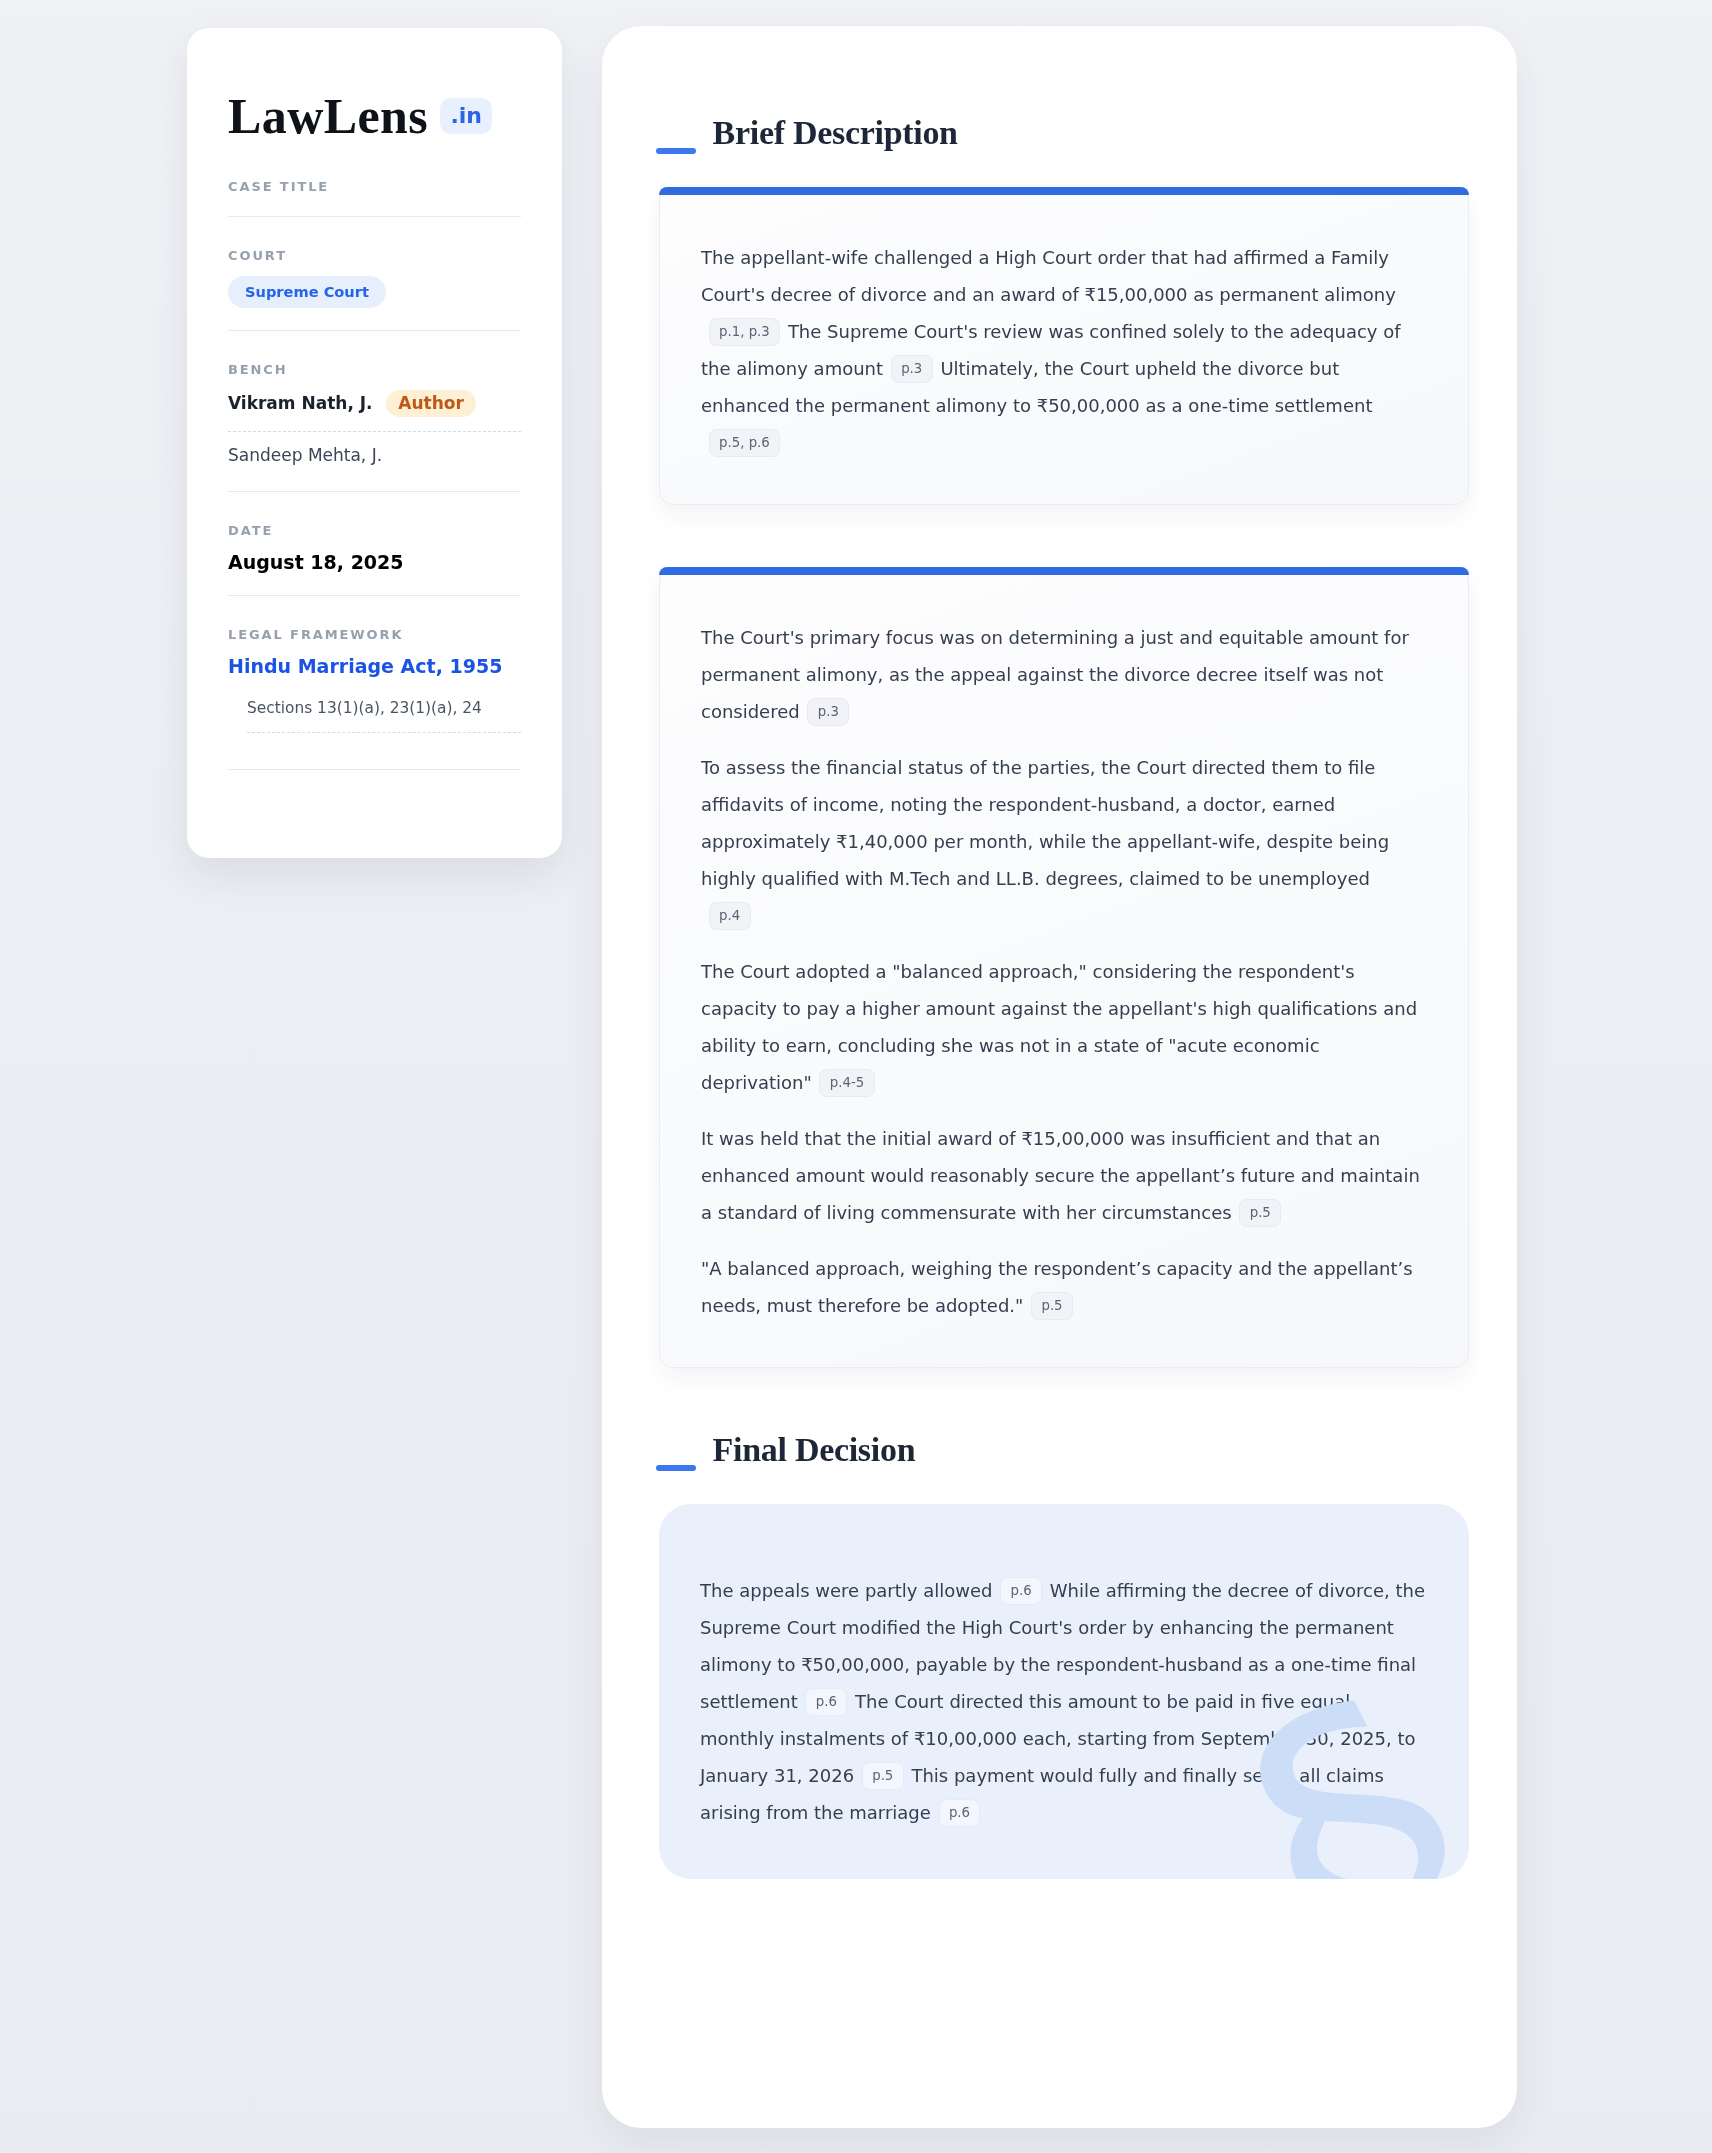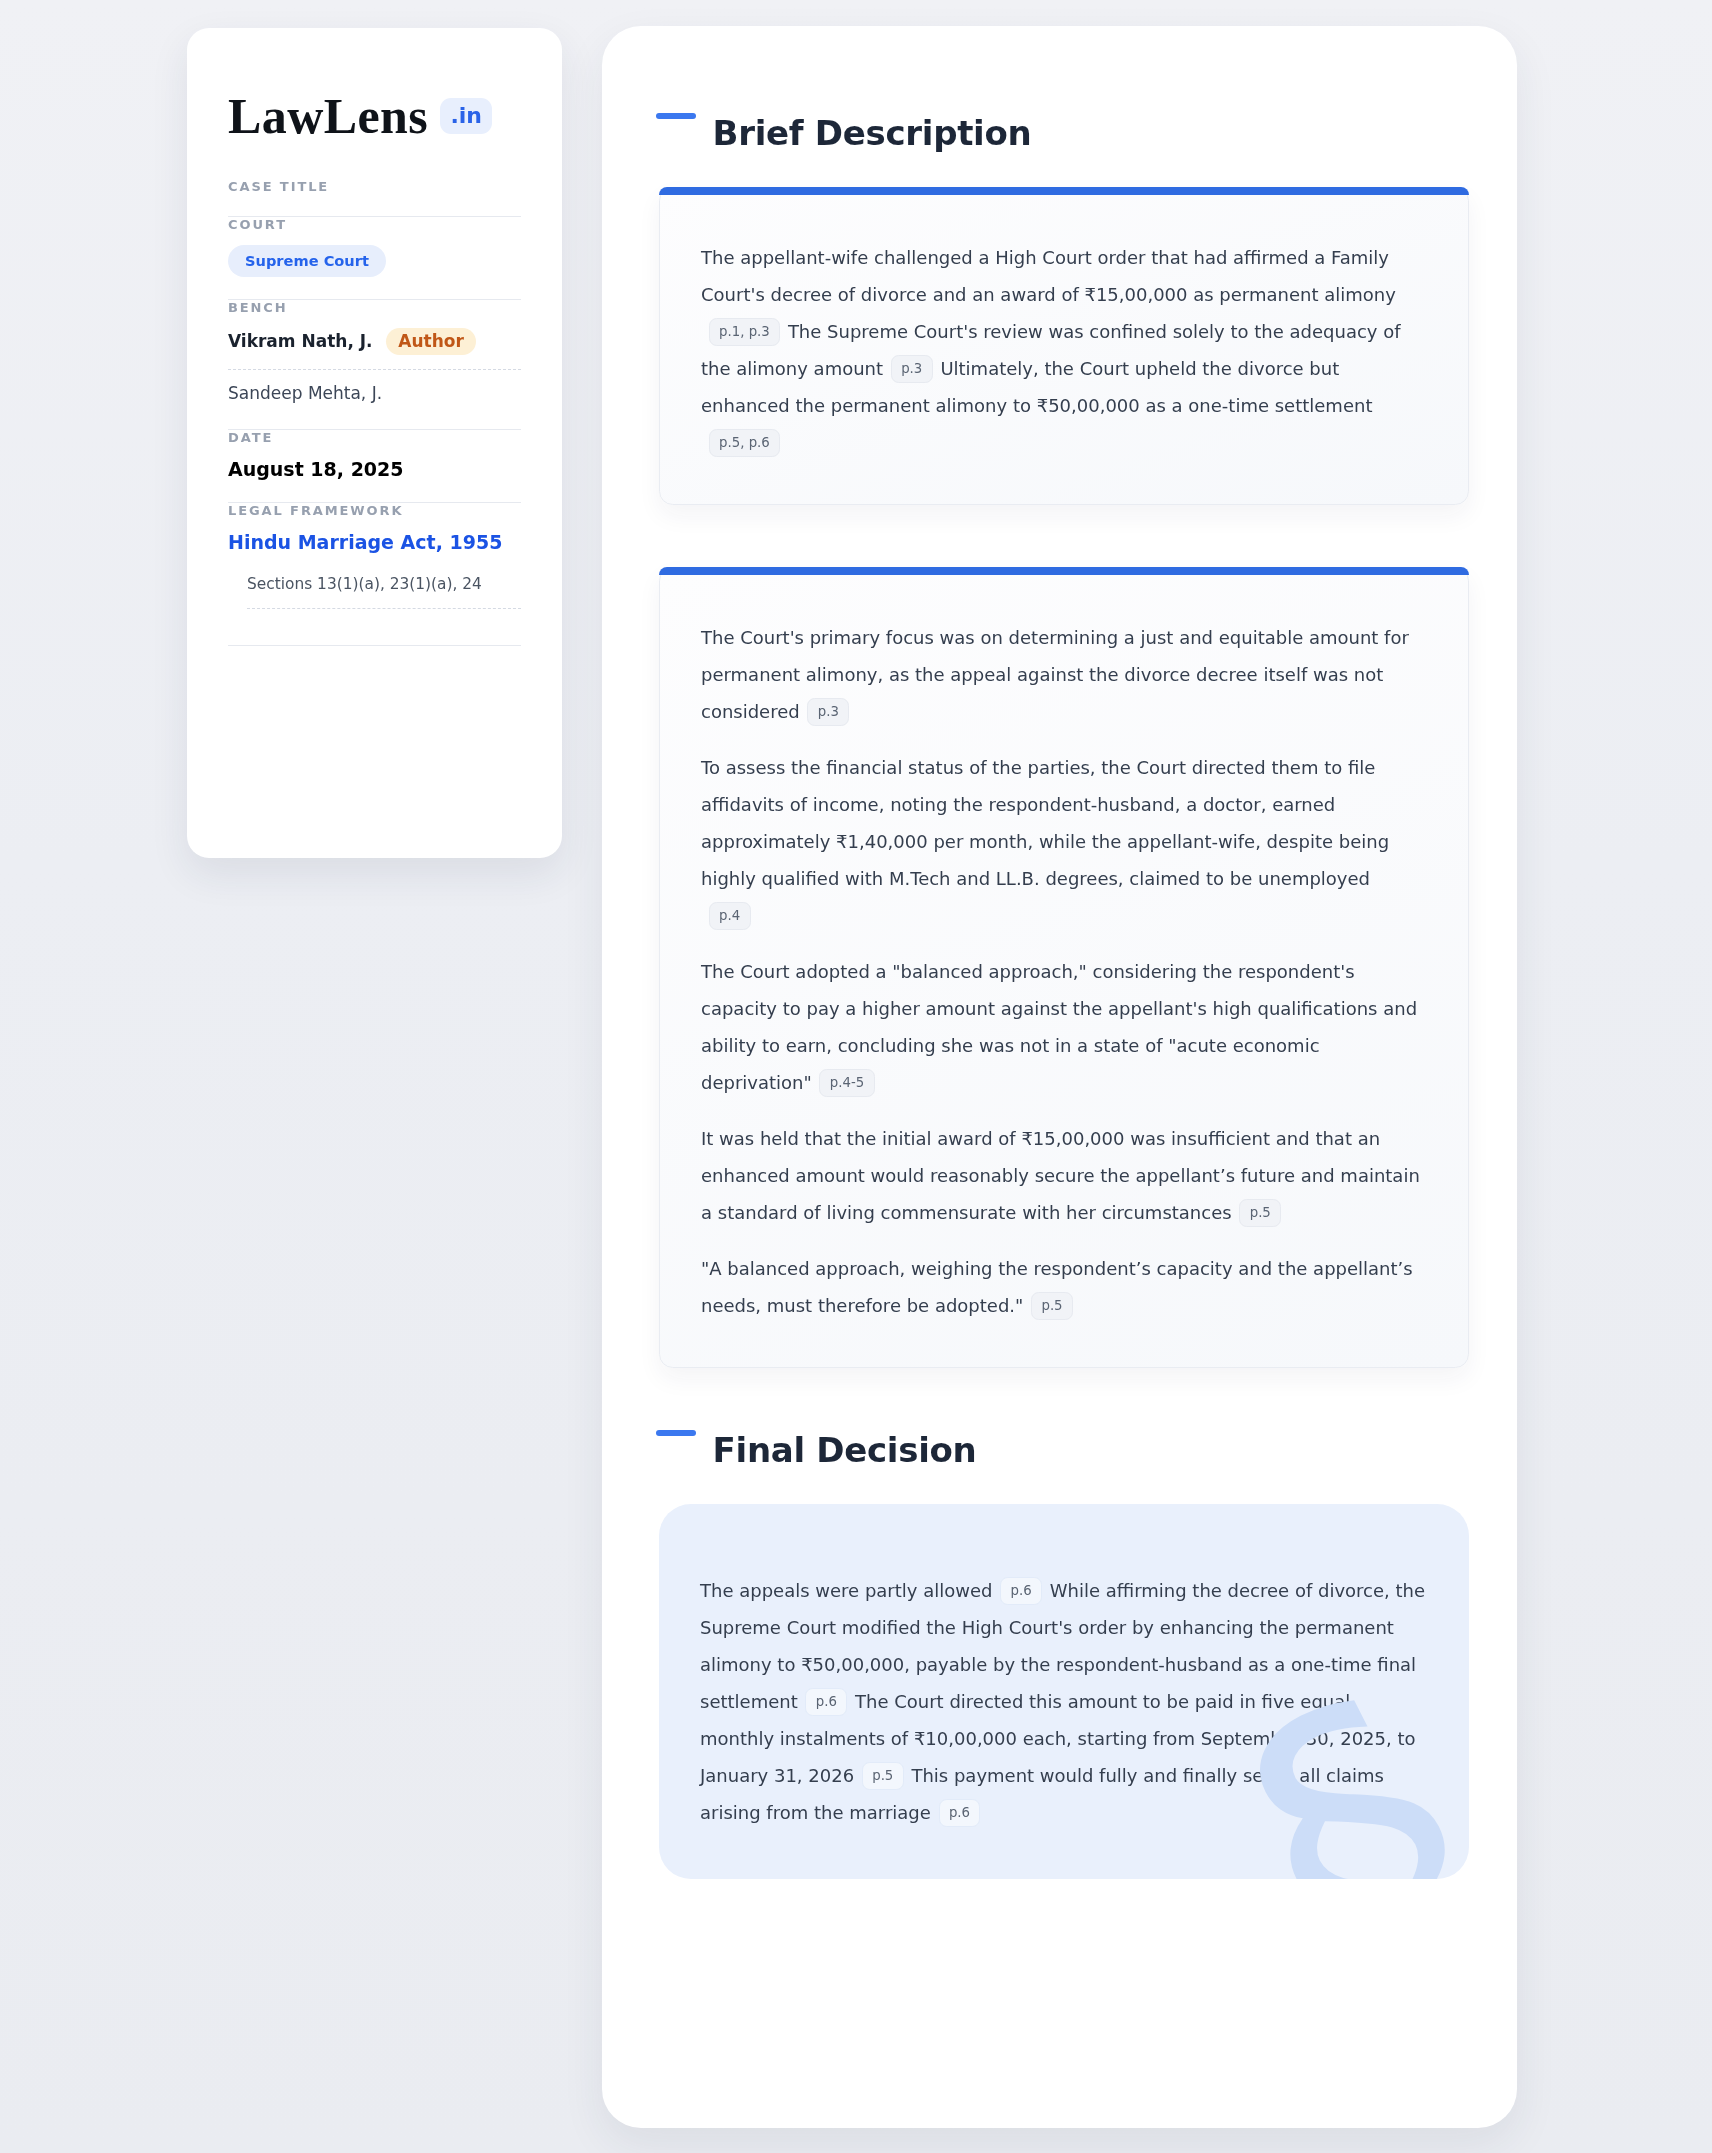--- a/index.html
+++ b/index.html
@@ -33,21 +33,21 @@
     font-size:50px;font-weight:600;color:#0f1319;letter-spacing:0.4px;line-height:1;
   }
   .logo-badge{
     background:#e8effd;color:#2a63e8;font-size:22px;font-weight:700;
     padding:6.8px 10.3px;border-radius:11px;line-height:1;
   }
   .sb-label{
     font-size:13px;font-weight:600;letter-spacing:1.9px;color:var(--label);
     margin:0 0 13px 0;
   }
-  .sb-block{}
+  .sb-block{margin-top:31px;}
   .sb-title{font-size:17px;font-weight:600;color:#2a3342;line-height:1.42;}
   .divider{border-top:0.9px solid #e6e9ef;margin:22px 0 0 0;}
   .court-pill{
     display:inline-block;background:var(--court-pill-bg);color:var(--court-pill-text);
     font-size:14.6px;font-weight:600;padding:8.6px 17px;border-radius:855px;line-height:1;
   }
   .judge-row{
     display:flex;align-items:center;gap:13.7px;
     padding:0 0 13.7px 0;border-bottom:0.9px dashed #d5dae3;
   }
@@ -65,21 +65,21 @@
   }
   .divider-last{border-top:0.9px solid #e6e9ef;margin:36px 0 0 0;}
 
   
   .main{
     position:absolute;left:602px;top:26px;width:915px;height:2102px;
     background:#ffffff;border-radius:39px;
     box-shadow:0 17px 43px rgba(35,48,80,.08);
     padding:87px 48px 0 57px;overflow:hidden;
   }
-  .sec-heading{display:flex;align-items:flex-start;gap:17px;margin:0 0 33px -3.4px;height:41px;}
+  .sec-heading{display:flex;align-items:flex-end;gap:17px;margin:0 0 33px -3.4px;height:41px;font-family:Liberation Serif, serif;}
   .sec-heading .dash{width:40px;height:6px;border-radius:4.3px;background:#3b78ef;flex:0 0 auto;}
   .sec-heading h2{
     margin:0;font-size:34px;font-weight:700;color:var(--heading);letter-spacing:-0.3px;line-height:1.2;
   }
   .card{
     position:relative;border-radius:13.7px;
     border:0.9px solid var(--card-border);
     background:linear-gradient(160deg,#fdfdfe 0%,#f6f8fb 100%);
     box-shadow:0 10.3px 24px rgba(35,48,80,.05);
     padding:51px 43px 43px 41px;

